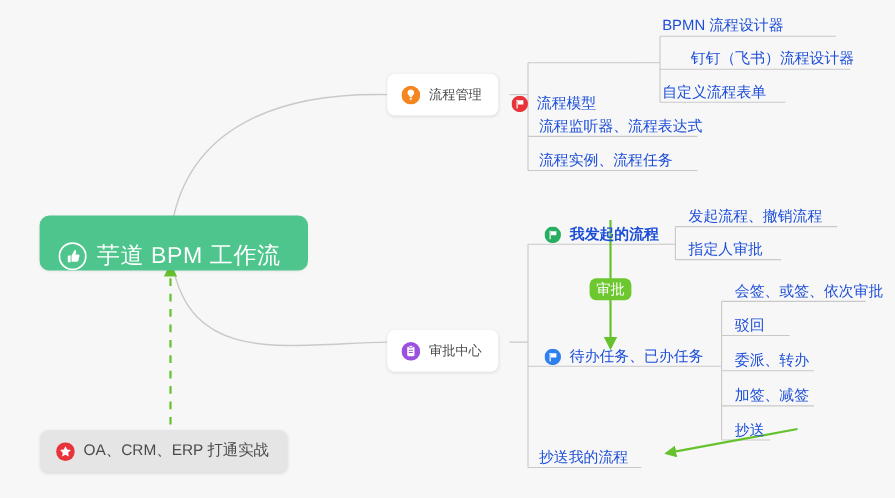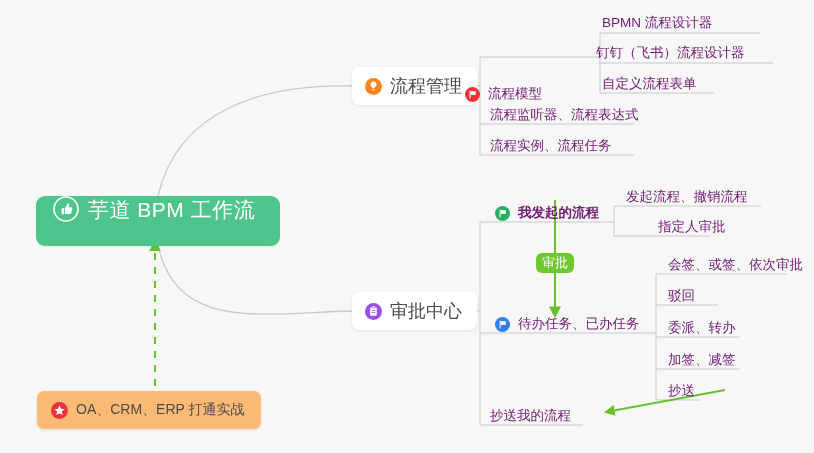--- a/index.html
+++ b/index.html
@@ -26,21 +26,21 @@
   
   .root-node {
     position: absolute;
     left: 36px;
     top: 196px;
     width: 244px;
     height: 50px;
     background: #4ec58c;
     border-radius: 9px;
     display: flex;
-    align-items: flex-start;
+    align-items: flex-end;
     box-sizing: border-box;
     padding-left: 17px;
     box-shadow: 0 1px 2px rgba(0,0,0,0.06);
   }
   .root-label {
     color: #ffffff;
     font-size: 21px;
     letter-spacing: 0.5px;
     margin-left: 9px;
     white-space: nowrap;
@@ -53,55 +53,55 @@
     background: #ffffff;
     border-radius: 7px;
     display: flex;
     align-items: center;
     box-sizing: border-box;
     padding: 0 15px 0 13px;
     box-shadow: 0 1px 3px rgba(0,0,0,0.10);
   }
   .branch-label {
     color: #4b4b4b;
-    font-size: 18px;
+    font-size: 12px;
     margin-left: 8px;
     white-space: nowrap;
   }
   #branch-process { left: 352px; top: 67px; }
-  #branch-approval { left: 352px; top: 292px; }
+  #branch-approval { left: 352px; top: 300px; }
 
   
   .note-card {
     position: absolute;
     left: 37px;
     top: 391px;
     height: 38px;
-    background: #fdba74;
+    background: #e5e5e5;
     border-radius: 7px;
     display: flex;
     align-items: center;
     box-sizing: border-box;
     padding: 0 16px 0 14px;
     box-shadow: 0 1px 3px rgba(0,0,0,0.10);
   }
   .note-label {
     color: #4b4b4b;
     font-size: 14px;
     margin-left: 8px;
     white-space: nowrap;
   }
 
   
   .topic {
     position: absolute;
     display: flex;
     align-items: center;
     white-space: nowrap;
-    color: #701a75;
+    color: #1d4ed8;
     font-size: 13.5px;
     height: 22px;
   }
   .topic .t-text { line-height: 1; }
   .topic.with-icon .t-text { margin-left: 8px; }
 
   
   .icon {
     display: inline-block;
     flex: 0 0 auto;
@@ -242,21 +242,21 @@
         <rect x="4.6" y="3.6" width="1.05" height="8.0" rx="0.5" fill="#ffffff"></rect>
         <path d="M5.9 4.2h4.9v3.7H5.9z" fill="#ffffff"></path>
       </svg>
     </span>
     <span class="t-text">流程模型</span>
   </div>
 
   <div class="topic" style="left:602px; top:12px;">
     <span class="t-text">BPMN 流程设计器</span>
   </div>
-  <div class="topic" style="left:596px; top:42px;">
+  <div class="topic" style="left:628px; top:42px;">
     <span class="t-text">钉钉（飞书）流程设计器</span>
   </div>
   <div class="topic" style="left:602px; top:73px;">
     <span class="t-text">自定义流程表单</span>
   </div>
 
   <div class="topic" style="left:490px; top:135px;">
     <span class="t-text">流程实例、流程任务</span>
   </div>
   <div class="topic" style="left:490px; top:104px;">
@@ -270,21 +270,21 @@
         <rect x="4.6" y="3.6" width="1.05" height="8.0" rx="0.5" fill="#ffffff"></rect>
         <path d="M5.9 4.2h4.9v3.7H5.9z" fill="#ffffff"></path>
       </svg>
     </span>
     <span class="t-text">我发起的流程</span>
   </div>
 
   <div class="topic" style="left:626px; top:186px;">
     <span class="t-text">发起流程、撤销流程</span>
   </div>
-  <div class="topic" style="left:658px; top:216px;text-align:center;">
+  <div class="topic" style="left:626px; top:216px;text-align:center;">
     <span class="t-text">指定人审批</span>
   </div>
 
   <div class="chip">
     <span class="chip-label">审批</span>
   </div>
 
   <div class="topic with-icon" style="left:495px; top:313px;">
     <span class="icon icon-sm">
       <svg width="15" height="15" viewBox="0 0 15 15">

